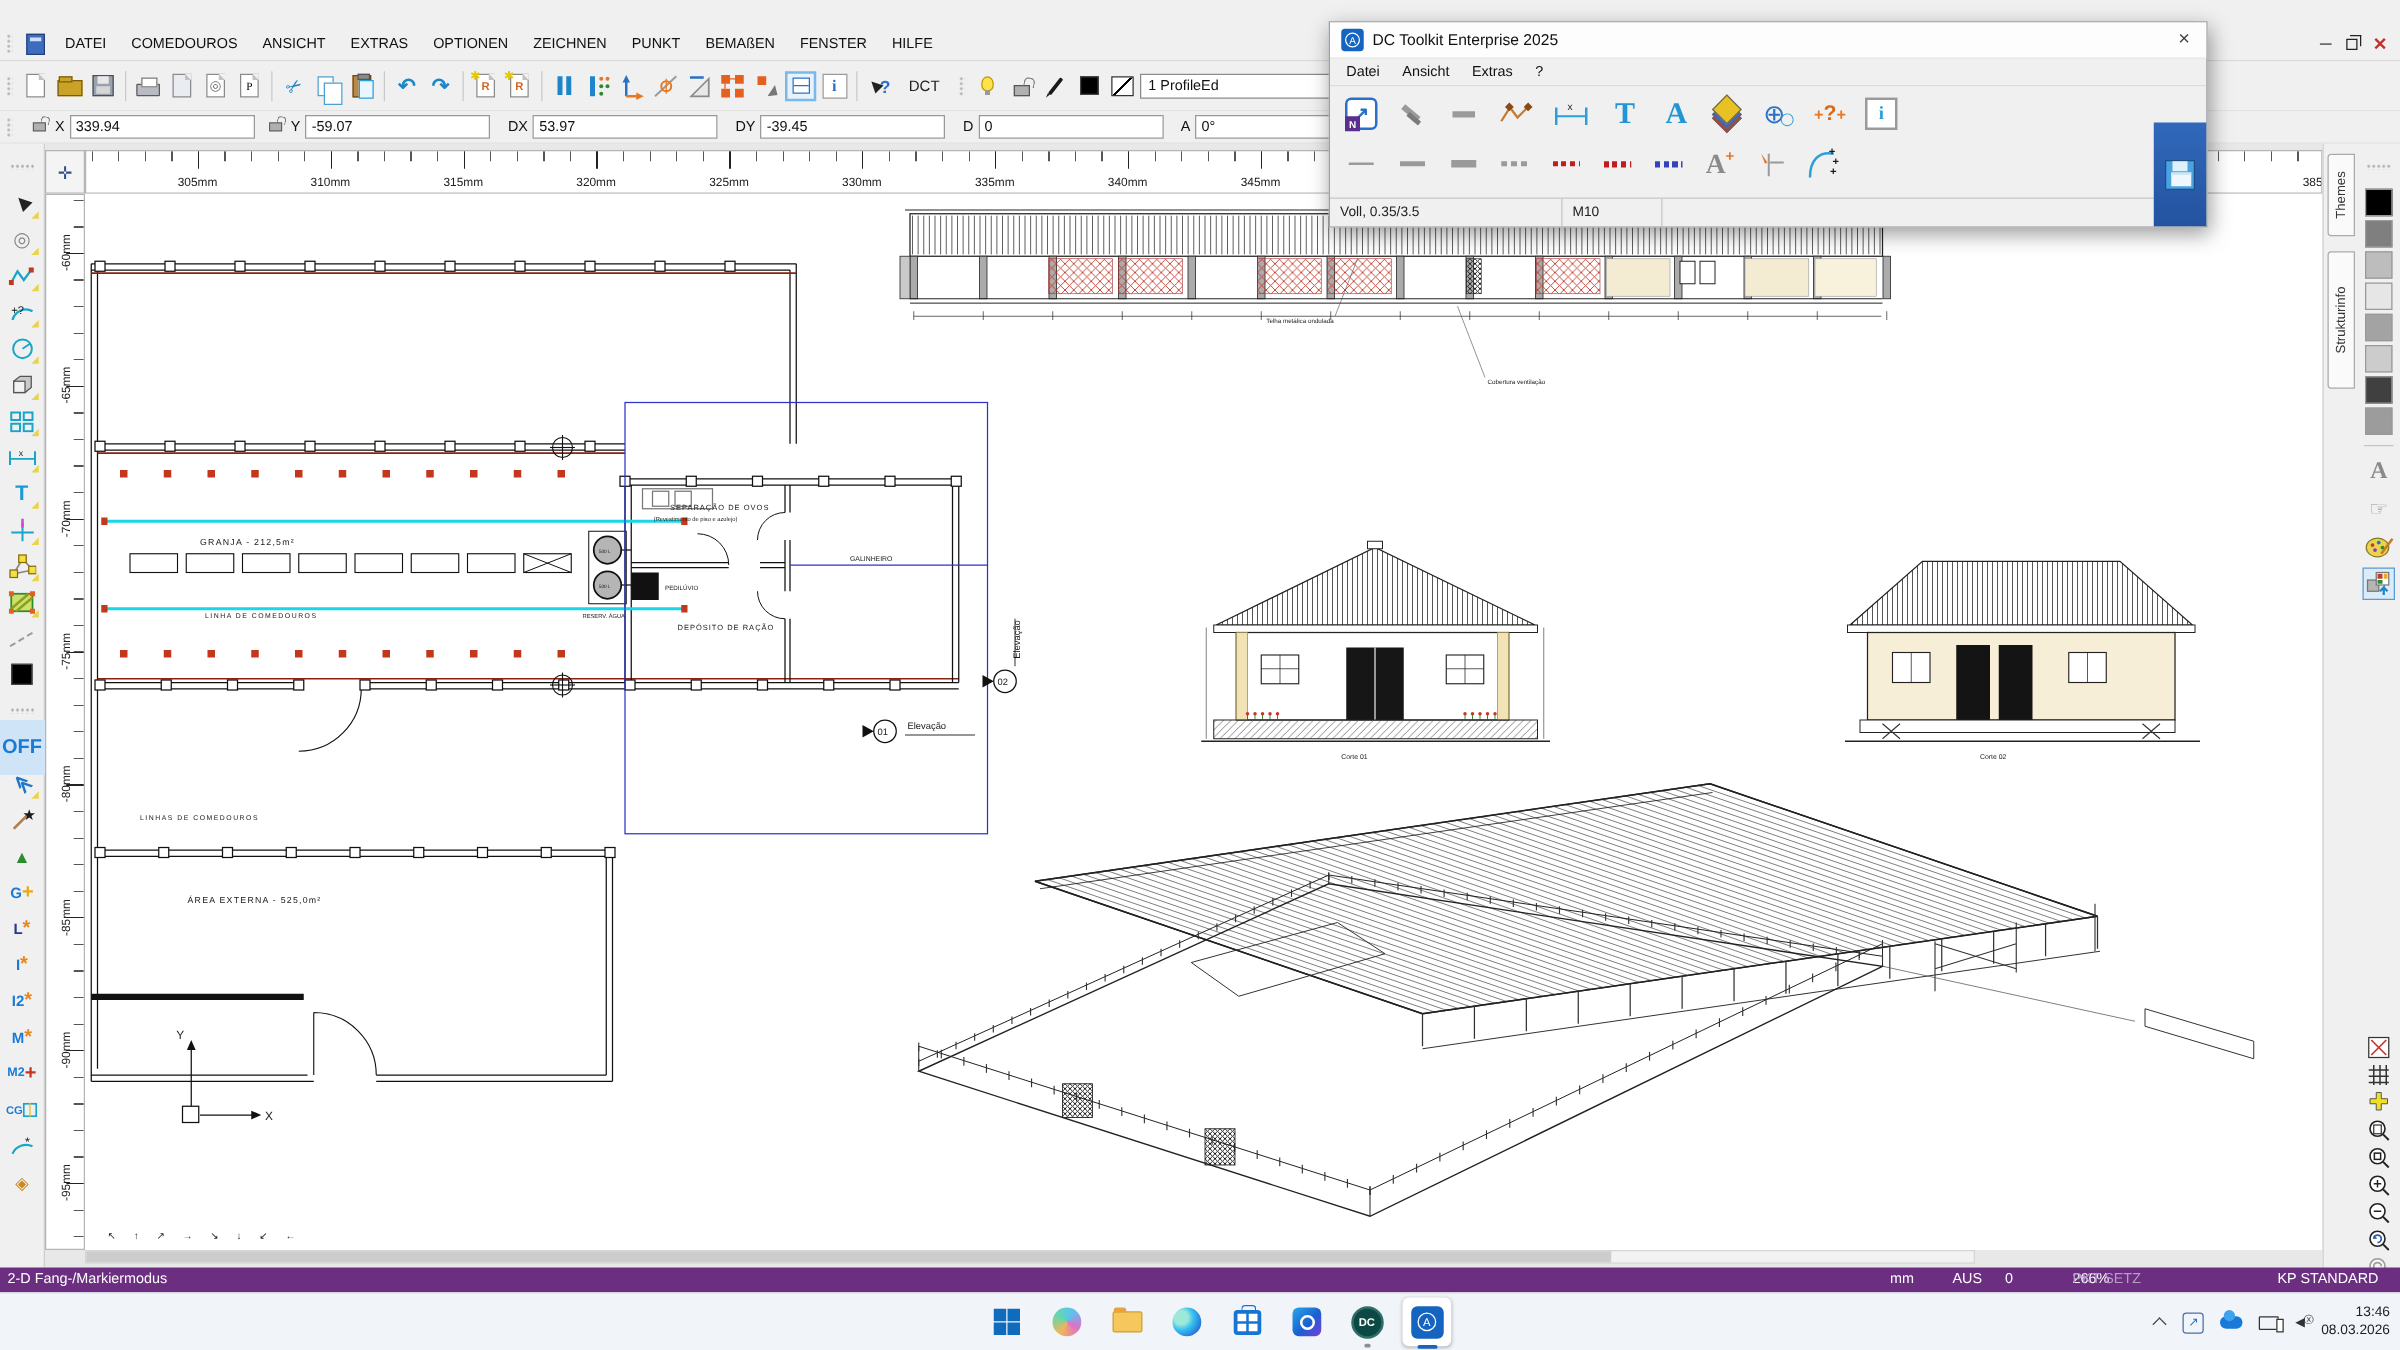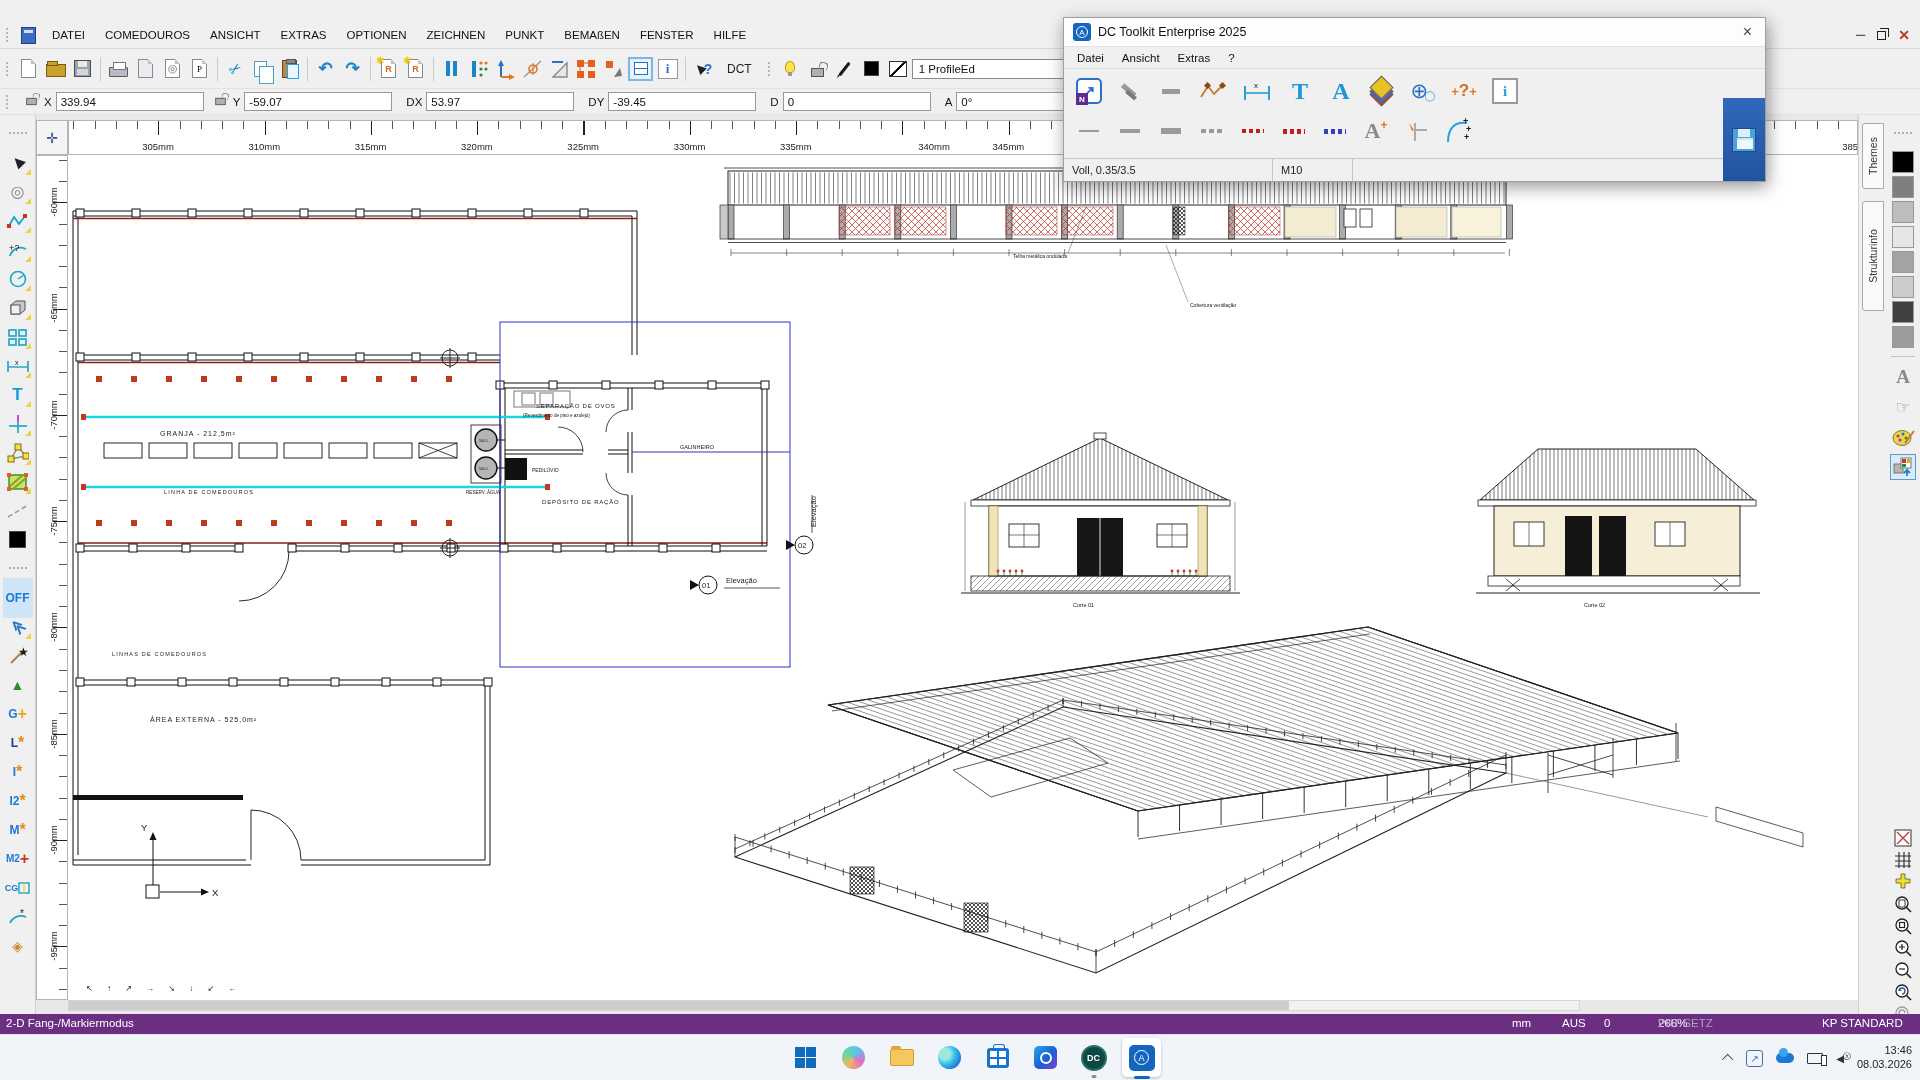--- a/index.html
+++ b/index.html
@@ -69,21 +69,21 @@
   .cinput{width:148px;height:19px;background:#fff;border:1px solid #999;font-size:11.5px;padding:0 4px;display:flex;align-items:center;}
 
   
   #workspace{left:0;top:115px;width:1920px;height:899px;background:#e8e8e8;}
   
   #ltb{left:0;top:0;width:36px;height:899px;background:#f0f0f0;border-right:1px solid #cfcfcf;display:flex;flex-direction:column;align-items:center;padding-top:4px;}
   .lti{width:30px;height:29px;display:flex;align-items:center;justify-content:center;position:relative;flex:0 0 auto;}
   .fly::after{content:"";position:absolute;right:2px;bottom:2px;border-style:solid;border-width:0 0 6px 6px;border-color:transparent transparent #e8d44a transparent;}
   .hgrip{width:20px;height:5px;background-image:radial-gradient(#b0b0b0 1px,transparent 1.2px);background-size:4px 4px;}
   .snapL{color:#1a7ad6;font-weight:bold;font-size:12px;position:relative;}
-  .offchip{background:#cfe4f7;color:#1a7ad6;font-weight:bold;font-size:12px;padding:13px 3px;}
+  .offchip{background:#cfe4f7;color:#1a7ad6;font-weight:bold;font-size:16px;padding:13px 3px;}
   
   #corner{left:36px;top:5px;width:32px;height:35px;background:#f4f4f4;border:1px solid #b5b5b5;display:flex;align-items:center;justify-content:center;color:#33518e;font-size:14px;}
   #hruler{left:68px;top:5px;width:1790px;height:35px;background:#fff;border:1px solid #b5b5b5;overflow:hidden;
     background-image:
       repeating-linear-gradient(90deg,#222 0,#222 1px,transparent 1px,transparent 106.3px),
       repeating-linear-gradient(90deg,#555 0,#555 1px,transparent 1px,transparent 21.26px);
     background-size:1790px 14px,1790px 8px;background-position:-17px 0,-17px 0;background-repeat:no-repeat;}
   .hrl{position:absolute;bottom:2px;transform:translateX(-50%);font-size:9.5px;color:#222;white-space:nowrap;}
   #vruler{left:36px;top:40px;width:32px;height:845px;background:#fff;border:1px solid #b5b5b5;overflow:hidden;
     background-image:
@@ -520,21 +520,21 @@
     <div id="hruler" class="abs">
       <div>
 
       <span class="hrl" style="position: absolute; left: 89px;">305mm</span>
           <span class="hrl" style="position: absolute; left: 195.3px;">310mm</span>
           <span class="hrl" style="position: absolute; left: 301.6px;">315mm</span>
           <span class="hrl" style="position: absolute; left: 407.9px;">320mm</span>
           <span class="hrl" style="position: absolute; left: 514.2px;">325mm</span>
           <span class="hrl" style="position: absolute; left: 620.5px;">330mm</span>
           <span class="hrl" style="position: absolute; left: 726.8px;">335mm</span>
-          <span class="hrl" style="position: absolute; left: 833.1px; margin-left: 32px;">340mm</span>
+          <span class="hrl" style="position: absolute; left: 833.1px;">340mm</span>
           <span class="hrl" style="position: absolute; left: 939.4px;">345mm</span>
         </div>
       <span class="hrl" style="left:1789px">385mm</span>
     </div>
     <div id="vruler" class="abs">
       <div>
 
       <span class="vrl" style="position: absolute; top: 46px;">-60mm</span>
           <span class="vrl" style="position: absolute; top: 152.3px;">-65mm</span>
           <span class="vrl" style="position: absolute; top: 258.6px;">-70mm</span>
@@ -1449,21 +1449,21 @@
         <div class="dic">
             <svg width="26" height="26">
               <path d="M3 24C3 10 10 3 22 5" fill="none" stroke="#2a9fd8" stroke-width="2"></path>
               <text x="18" y="6" font-size="9" fill="#e87722" font-weight="bold">+</text>
               <text x="21" y="14" font-size="9" fill="#e87722" font-weight="bold">+</text>
               <text x="19" y="22" font-size="9" fill="#e87722" font-weight="bold">+</text>
             </svg>
           </div>
       </div>
       <div id="dlgstatus">
-        <div class="cell" style="width:209px">Voll, 0.35/3.5</div>
+        <div class="cell" style="width:186px">Voll, 0.35/3.5</div>
         <div class="cell" style="width:80px">M10</div>
       </div>
       <div id="dlgblue">
           <div class="floppy"></div>
         </div>
     </div>
   </div>
 
   <div id="statusbar" class="abs">
     <span style="left:6px">2-D Fang-/Markiermodus</span>

